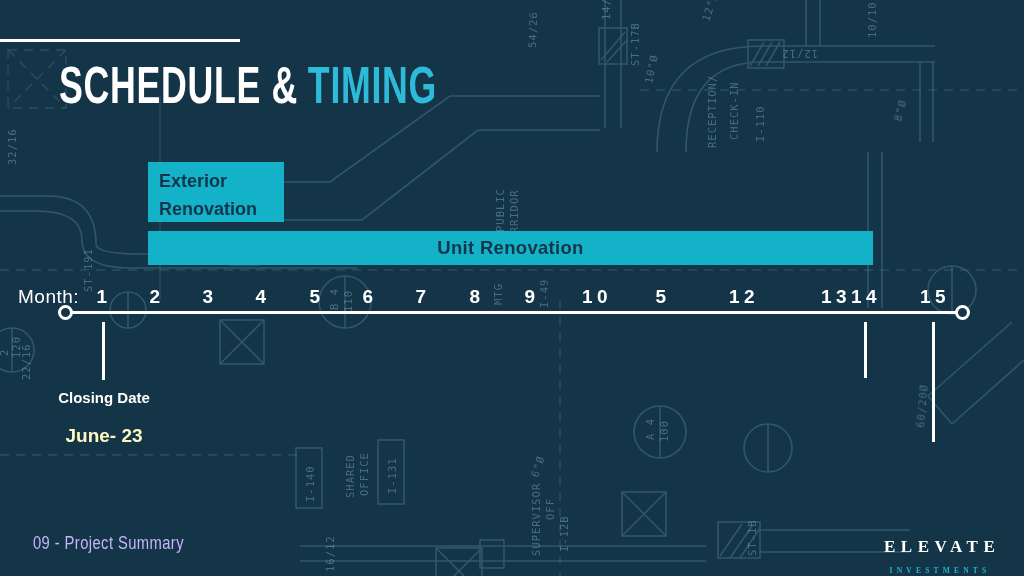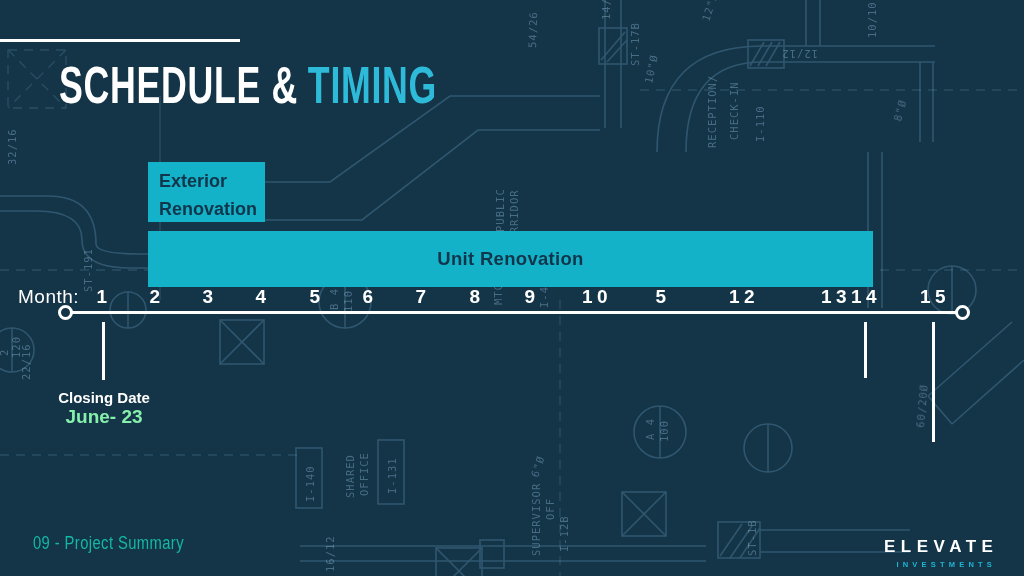--- a/index.html
+++ b/index.html
@@ -6,39 +6,39 @@
   .stage{position:relative;width:1024px;height:576px;background:#143447;overflow:hidden;
          font-family:"Liberation Sans",sans-serif;color:#fff;}
   .bp{position:absolute;left:0;top:0;width:1024px;height:576px;}
   .bgt{font-family:"DejaVu Sans Mono",monospace;font-size:10.5px;letter-spacing:1px;}
   .topline{position:absolute;left:0;top:39px;width:240px;height:3px;background:#ffffff;}
   .title{position:absolute;left:59px;top:60px;margin:0;font-size:51px;font-weight:700;
          letter-spacing:1px;white-space:nowrap;transform:scaleX(.70);transform-origin:left top;
          color:#ffffff;line-height:1.0;}
   .title .acc{color:#2EBBDA;margin-left:14px;}
   .gbar{position:absolute;background:#14B2C8;color:#11364B;font-weight:700;box-sizing:border-box;}
-  .gbar.exterior{left:148px;top:162px;width:117px;height:60px;font-size:18px;line-height:1.55;
+  .gbar.exterior{left:148px;top:162px;width:136px;height:60px;font-size:18px;line-height:1.55;
                  padding:6px 0 6px 11px;}
-  .gbar.unit{left:148px;top:231px;width:725px;height:56px;display:flex;align-items:center;
+  .gbar.unit{left:148px;top:231px;width:725px;height:34px;display:flex;align-items:center;
              justify-content:center;font-size:18.5px;letter-spacing:.3px;}
   .axis-label{position:absolute;left:18px;top:286px;font-size:19px;font-weight:400;letter-spacing:.5px;}
   .mon{position:absolute;top:286px;transform:translateX(-50%);font-size:19px;font-weight:700;
        letter-spacing:4.5px;white-space:nowrap;}
   .tl-line{position:absolute;left:66px;top:311px;width:897px;height:3px;background:#ffffff;}
   .dot{position:absolute;top:305px;width:9px;height:9px;border:3px solid #ffffff;border-radius:50%;
        background:#143447;}
   .tick{position:absolute;width:3px;background:#ffffff;top:322px;}
   .ms{position:absolute;transform:translateX(-50%);text-align:center;white-space:nowrap;}
   .ms .lbl{font-size:15px;font-weight:700;color:#ffffff;}
-  .ms .date{font-size:19px;font-weight:700;color:#86efac;margin-top:0;}
-  .footer{position:absolute;left:33px;top:533px;font-size:18px;color:#14b8a6;white-space:nowrap;}
+  .ms .date{font-size:19px;font-weight:700;color:#fef9c3;margin-top:19px;}
+  .footer{position:absolute;left:33px;top:533px;font-size:18px;color:#c4b5fd;white-space:nowrap;}
   .cond{display:inline-block;transform:scaleX(.82);transform-origin:left center;letter-spacing:.5px;}
-  .logo{position:absolute;left:884px;top:537px;width:112px;text-align:right;}
+  .logo{position:absolute;left:884px;top:537px;width:112px;text-align:center;font-family:Liberation Serif, serif;}
   .logo .nm{font-size:17px;font-weight:700;letter-spacing:5.5px;color:#ffffff;white-space:nowrap;}
-  .logo .sub{font-size:7.5px;font-weight:700;letter-spacing:4.2px;color:#1FB6D3;margin-top:3px;
+  .logo .sub{font-size:7.5px;font-weight:700;letter-spacing:4.2px;color:#1FB6D3;margin-top:9px;
              white-space:nowrap;}
 </style>
 </head>
 <body>
 
 <div class="stage">
 
   <svg class="bp" viewBox="0 0 1024 576">
     <g stroke="#6FA6CC" fill="none" stroke-width="1.6" opacity="0.30">
 

